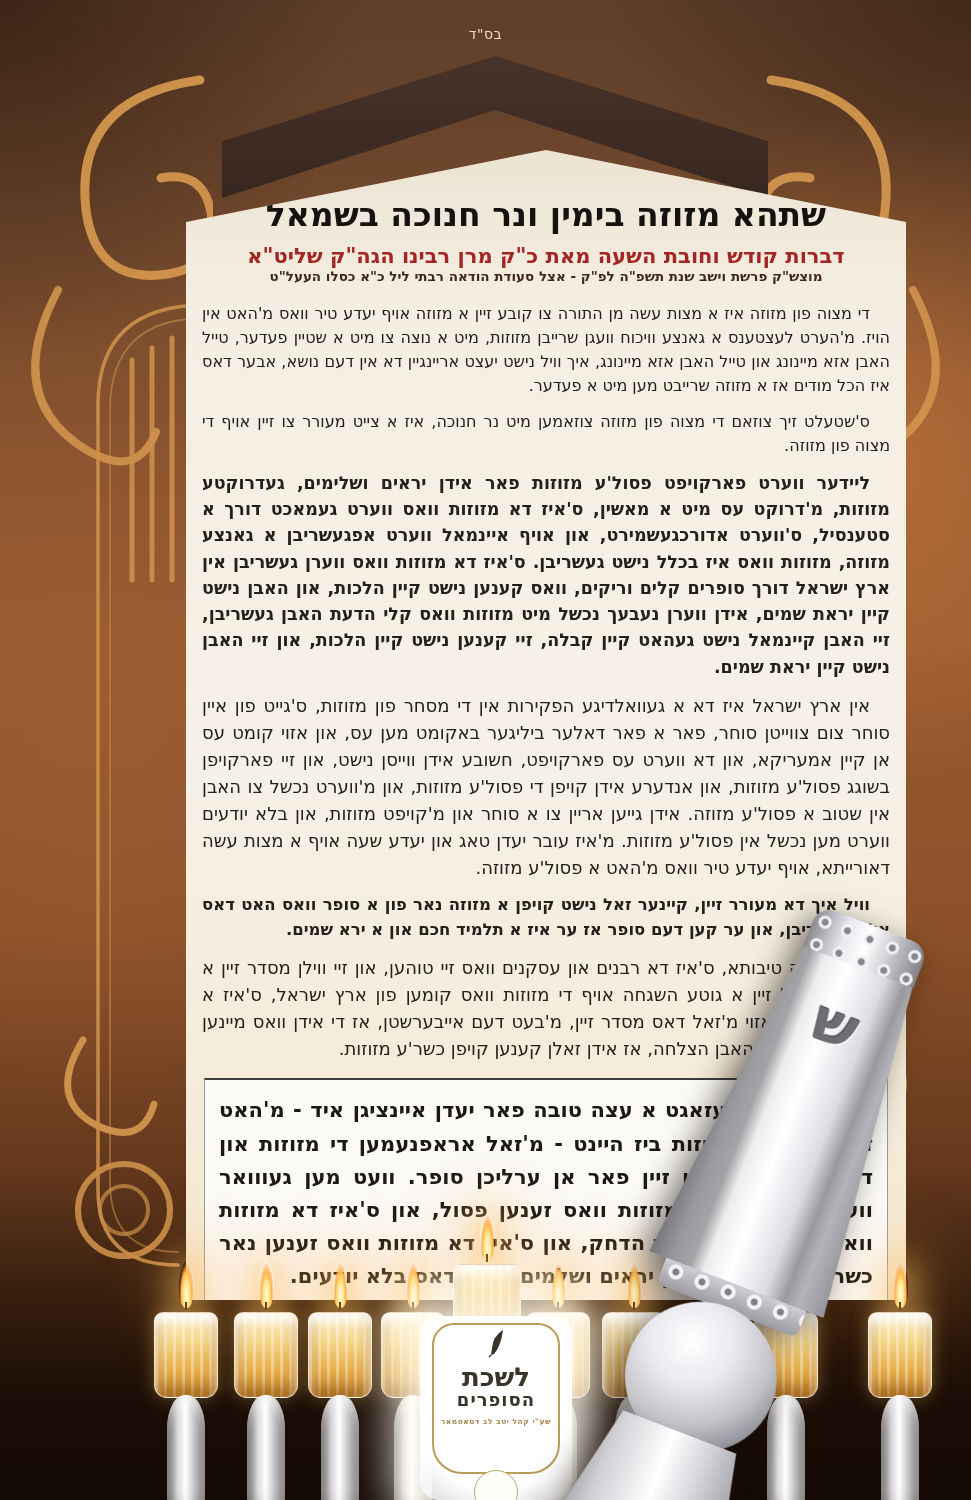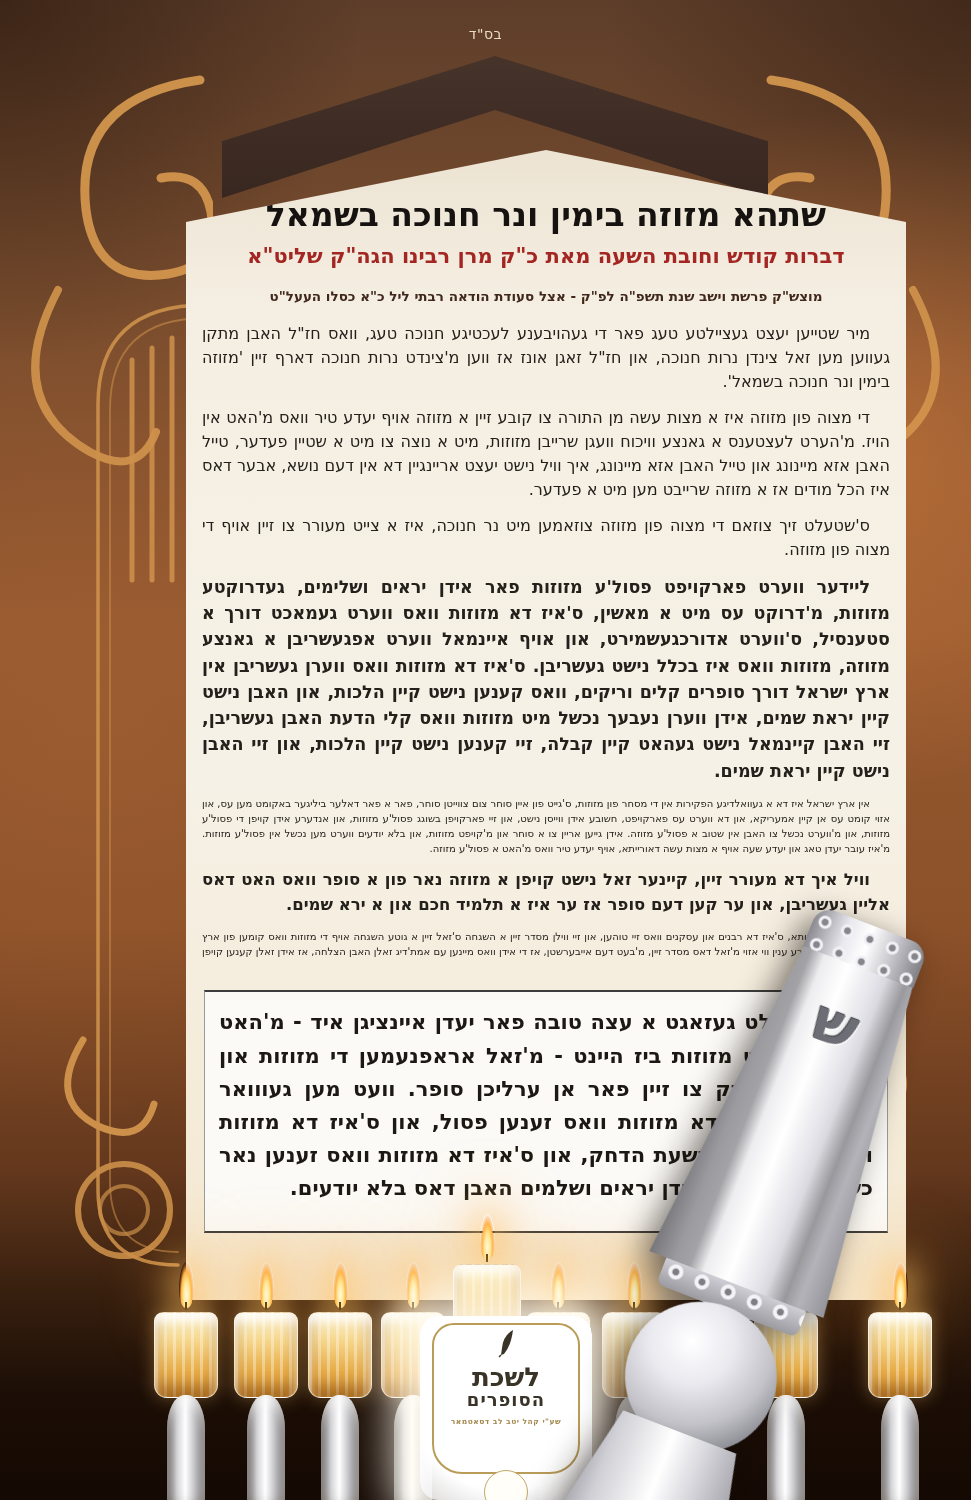--- a/index.html
+++ b/index.html
@@ -32,26 +32,26 @@
   }
   
   .paper{
     position:absolute;left:186px;top:150px;width:720px;height:1150px;z-index:3;
     background:linear-gradient(180deg,#ece3d2 0%,#f5efe3 14%,#f6f1e6 55%,#f4ead6 88%,#f6e8cd 100%);
     clip-path:polygon(50% 0,100% 72px,100% 100%,0 100%,0 72px);
     box-shadow:0 0 22px rgba(35,18,6,.5);
   }
   .paper-inner{padding:46px 16px 0 16px;}
   .title{font-size:33px;font-weight:bold;color:#151210;text-align:center;line-height:1.15;margin:0 0 10px;}
-  .subtitle{font-size:21px;font-weight:bold;color:#a32622;text-align:center;margin:0 0 20px;}
+  .subtitle{font-size:21px;font-weight:bold;color:#a32622;text-align:center;margin:0 0 0;}
   .dateline{font-size:13.5px;font-weight:bold;color:#40291c;text-align:center;margin:0 0 18px;}
   .bodytext p{margin:0 0 12px;text-align:justify;color:#24201b;text-indent:20px;}
   .p-reg{font-size:16px;line-height:1.5;}
   .p-em{font-size:17.5px;line-height:1.5;font-weight:bold;}
-  .p-sm{font-size:10px;line-height:1.5;}
+  .p-sm{font-size:18px;line-height:1.5;}
   .p-bold{font-size:16.5px;line-height:1.5;font-weight:bold;}
   
   .highlight{
     margin:16px 2px 0;background:#fbfaf6;
     border-top:2px solid #3d3d3d;border-bottom:2px solid #3d3d3d;
     border-left:1px solid #9a9a9a;border-right:1px solid #9a9a9a;
     padding:14px 14px 10px;
   }
   .highlight p{margin:0 0 16px;text-align:justify;font-weight:bold;font-size:21px;line-height:1.58;color:#1c1914;text-indent:30px;}
   
@@ -80,21 +80,21 @@
   }
   .stem{
     width:38px;height:130px;margin:-3px auto 0;
     background:linear-gradient(90deg,#6f6f74 0%,#d9d9de 26%,#ffffff 48%,#cfcfd4 70%,#85858a 100%);
     border-radius:46% 46% 42% 42%/26% 26% 16% 16%;
     box-shadow:inset 0 -14px 16px rgba(70,52,24,.45), inset 0 10px 8px rgba(255,255,255,.6);
   }
   .shamash .cup{width:66px;height:90px;}
   
   .logo{
-    position:absolute;left:420px;top:1316px;width:172px;height:184px;z-index:8;text-align:center;
+    position:absolute;left:420px;top:1316px;width:152px;height:184px;z-index:8;text-align:center;
     background:radial-gradient(ellipse 105% 100% at 50% 40%, #ffffff 55%, rgba(255,255,255,.85) 75%, rgba(255,255,255,0) 100%);
     border-radius:18px;
     box-shadow:0 0 46px 26px rgba(255,252,240,.85);
   }
   .logo-frame{
     position:absolute;inset:7px 12px 26px 12px;border:2px solid #b99c58;
     border-radius:22px 22px 30px 30px;
   }
   .logo-quill{margin-top:12px;}
   .logo-line1{font-size:26px;font-weight:bold;color:#3a3327;line-height:1.02;margin-top:2px;}
@@ -185,21 +185,20 @@
 
   <div class="roof"></div>
 
   <div class="paper">
     <div class="paper-inner">
       <h1 class="title">שתהא מזוזה בימין ונר חנוכה בשמאל</h1>
       <h2 class="subtitle">דברות קודש וחובת השעה מאת כ"ק מרן רבינו הגה"ק שליט"א</h2>
       <div class="dateline">מוצש"ק פרשת וישב שנת תשפ"ה לפ"ק - אצל סעודת הודאה רבתי ליל כ"א כסלו העעל"ט</div>
 
       <div class="bodytext">
-        <p class="p-reg">מיר שטייען יעצט געציילטע טעג פאר די געהויבענע לעכטיגע חנוכה טעג, וואס חז"ל האבן מתקן געווען מען זאל צינדן נרות חנוכה, און חז"ל זאגן אונז אז ווען מ'צינדט נרות חנוכה דארף זיין 'מזוזה בימין ונר חנוכה בשמאל'.</p>
         <p class="p-reg">די מצוה פון מזוזה איז א מצות עשה מן התורה צו קובע זיין א מזוזה אויף יעדע טיר וואס מ'האט אין הויז. מ'הערט לעצטענס א גאנצע וויכוח וועגן שרייבן מזוזות, מיט א נוצה צו מיט א שטיין פעדער, טייל האבן אזא מיינונג און טייל האבן אזא מיינונג, איך וויל נישט יעצט אריינגיין דא אין דעם נושא, אבער דאס איז הכל מודים אז א מזוזה שרייבט מען מיט א פעדער.</p>
         <p class="p-reg">ס'שטעלט זיך צוזאם די מצוה פון מזוזה צוזאמען מיט נר חנוכה, איז א צייט מעורר צו זיין אויף די מצוה פון מזוזה.</p>
         <p class="p-em">ליידער ווערט פארקויפט פסול'ע מזוזות פאר אידן יראים ושלימים, געדרוקטע מזוזות, מ'דרוקט עס מיט א מאשין, ס'איז דא מזוזות וואס ווערט געמאכט דורך א סטענסיל, ס'ווערט אדורכגעשמירט, און אויף איינמאל ווערט אפגעשריבן א גאנצע מזוזה, מזוזות וואס איז בכלל נישט געשריבן. ס'איז דא מזוזות וואס ווערן געשריבן אין ארץ ישראל דורך סופרים קלים וריקים, וואס קענען נישט קיין הלכות, און האבן נישט קיין יראת שמים, אידן ווערן נעבעך נכשל מיט מזוזות וואס קלי הדעת האבן געשריבן, זיי האבן קיינמאל נישט געהאט קיין קבלה, זיי קענען נישט קיין הלכות, און זיי האבן נישט קיין יראת שמים.</p>
         <p class="p-sm">אין ארץ ישראל איז דא א געוואלדיגע הפקירות אין די מסחר פון מזוזות, ס'גייט פון איין סוחר צום צווייטן סוחר, פאר א פאר דאלער ביליגער באקומט מען עס, און אזוי קומט עס אן קיין אמעריקא, און דא ווערט עס פארקויפט, חשובע אידן ווייסן נישט, און זיי פארקויפן בשוגג פסול'ע מזוזות, און אנדערע אידן קויפן די פסול'ע מזוזות, און מ'ווערט נכשל צו האבן אין שטוב א פסול'ע מזוזה. אידן גייען אריין צו א סוחר און מ'קויפט מזוזות, און בלא יודעים ווערט מען נכשל אין פסול'ע מזוזות. מ'איז עובר יעדן טאג און יעדע שעה אויף א מצות עשה דאורייתא, אויף יעדע טיר וואס מ'האט א פסול'ע מזוזה.</p>
         <p class="p-bold">וויל איך דא מעורר זיין, קיינער זאל נישט קויפן א מזוזה נאר פון א סופר וואס האט דאס אליין געשריבן, און ער קען דעם סופר אז ער איז א תלמיד חכם און א ירא שמים.</p>
         <p class="p-sm">בוא ונחזיק טיבותא, ס'איז דא רבנים און עסקנים וואס זיי טוהען, און זיי ווילן מסדר זיין א השגחה ס'זאל זיין א גוטע השגחה אויף די מזוזות וואס קומען פון ארץ ישראל, ס'איז א שווערע ענין ווי אזוי מ'זאל דאס מסדר זיין, מ'בעט דעם אייבערשטן, אז די אידן וואס מיינען עם אמת'דיג זאלן האבן הצלחה, אז אידן זאלן קענען קויפן כשר'ע מזוזות.</p>
       </div>
 
       <div class="highlight">
         <p>איך וואלט געזאגט א עצה טובה פאר יעדן איינציגן איד - מ'האט דאך געקויפט מזוזות ביז היינט - מ'זאל אראפנעמען די מזוזות און דאס געבן בודק צו זיין פאר אן ערליכן סופר. וועט מען געווואר ווערן אז ס'איז דא מזוזות וואס זענען פסול, און ס'איז דא מזוזות וואס זענען כשר בשעת הדחק, און ס'איז דא מזוזות וואס זענען נאר כשר בדיעבד, און אידן יראים ושלמים האבן דאס בלא יודעים.</p>

